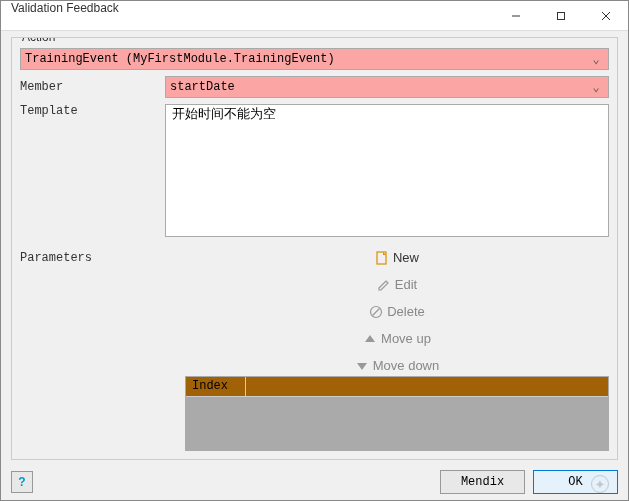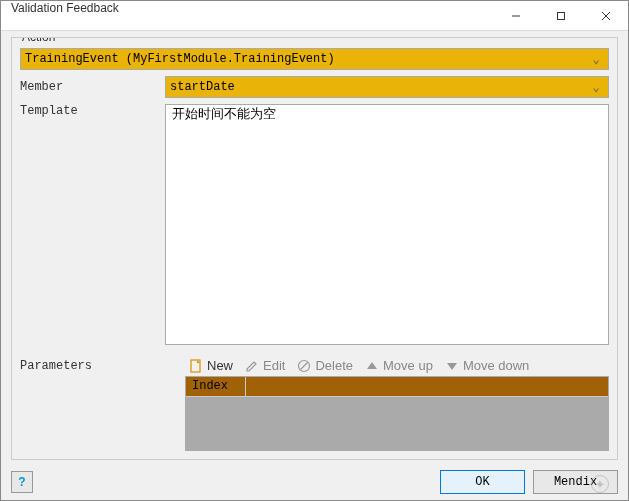--- a/index.html
+++ b/index.html
@@ -78,21 +78,21 @@
       font-size: 12px;
       color: #333;
     }
     .form-control {
       flex: 1;
     }
     .combo {
       width: 100%;
       height: 22px;
       border: 1px solid #aaa;
-      background: #eab308;
+      background: #fca5a5;
       display: flex;
       align-items: center;
       padding: 0 4px;
       font-family: "Courier New", monospace;
       font-size: 12px;
       position: relative;
       cursor: pointer;
       gap: 32px;
     }
     .combo-text { flex: 1; }
@@ -130,20 +130,21 @@
     }
     .params-content {
       flex: 1;
     }
     .toolbar {
       display: flex;
       align-items: center;
       gap: 12px;
       padding: 3px 4px;
       color: #888;
+      flex-direction: column;
     }
     .tool-btn {
       display: flex;
       align-items: center;
       gap: 4px;
       cursor: pointer;
       font-size: 13px;
     }
     .tool-btn.enabled { color: #333; }
     .tool-icon { width: 14px; height: 14px; display: inline-flex; align-items: center; justify-content: center; }
@@ -335,24 +336,24 @@
         </div>
       </div>
     </div>
   </div>
 
   <div class="footer">
     <div class="help-btn">
       <span>?</span>
     </div>
     <div class="footer-spacer"></div>
+    <div class="btn secondary">
+      <span>Mendix</span>
+    </div>
     <div class="btn">
       <span>OK</span>
-    </div>
-    <div class="btn secondary">
-      <span>Mendix</span>
     </div>
   </div>
 
   <div class="watermark">
     <span class="wm-logo">✦</span>
   </div>
 </div>
 
 </body></html>

